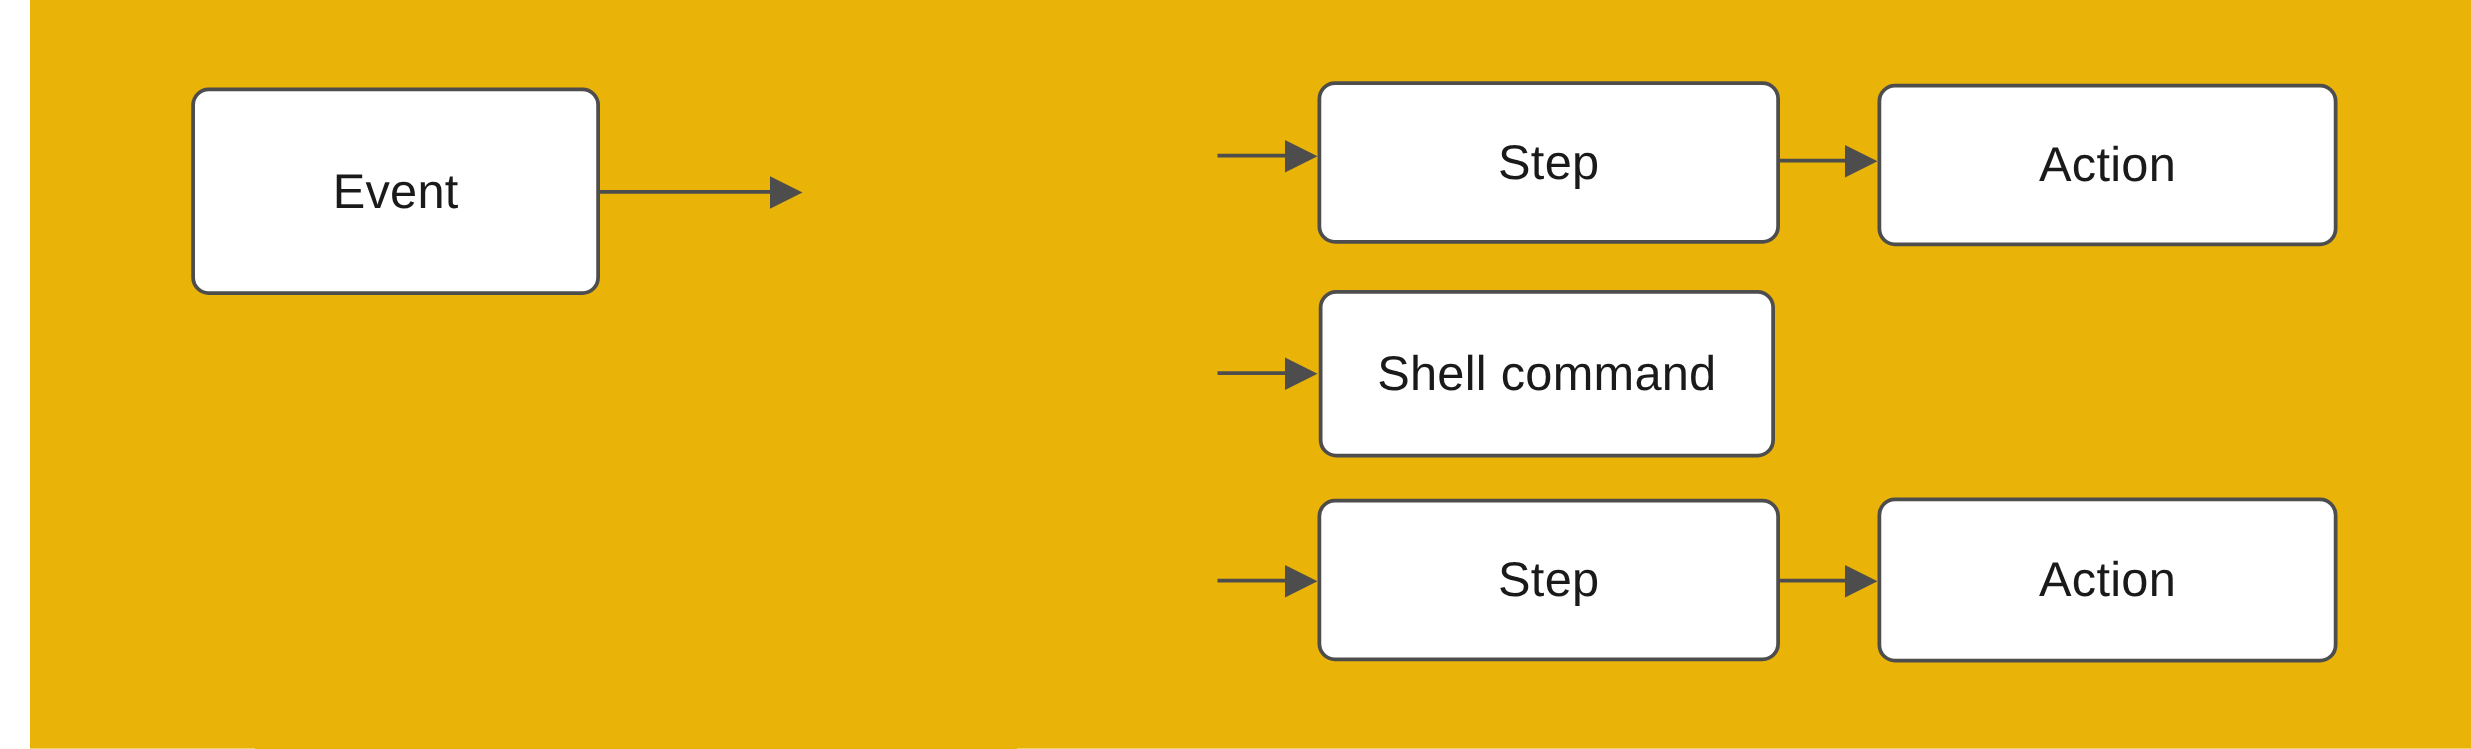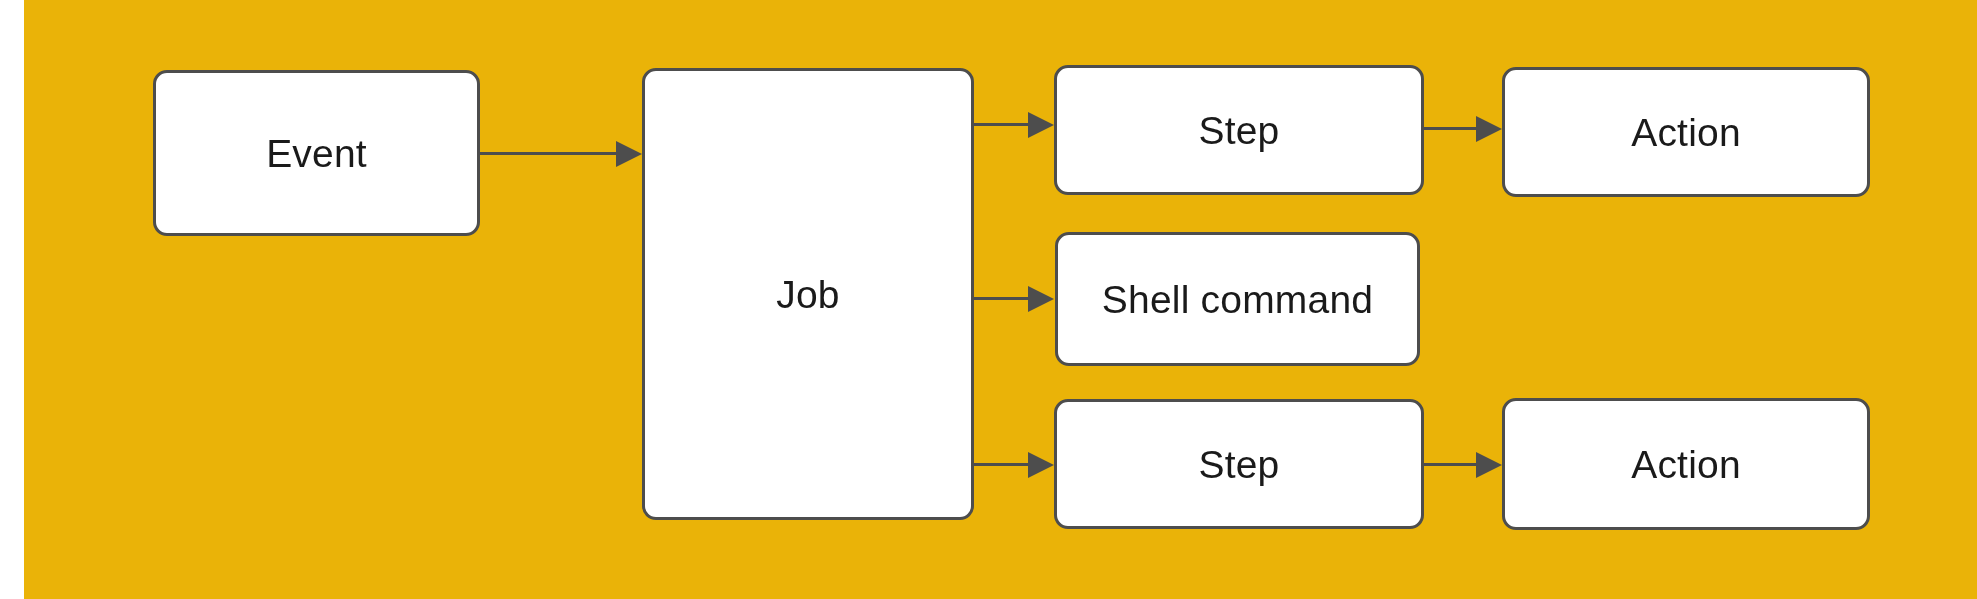--- a/index.html
+++ b/index.html
@@ -78,23 +78,20 @@
 </style>
 </head>
 <body>
 
 <div id="canvas">
 
   <div class="node" id="node-event">
     <span class="node-label">Event</span>
   </div>
 
-  <div class="node" id="node-job">
-    <span class="node-label">Job</span>
-  </div>
 
   <div class="node" id="node-step-1">
     <span class="node-label">Step</span>
   </div>
 
   <div class="node" id="node-action-1">
     <span class="node-label">Action</span>
   </div>
 
   <div class="node" id="node-shell">

